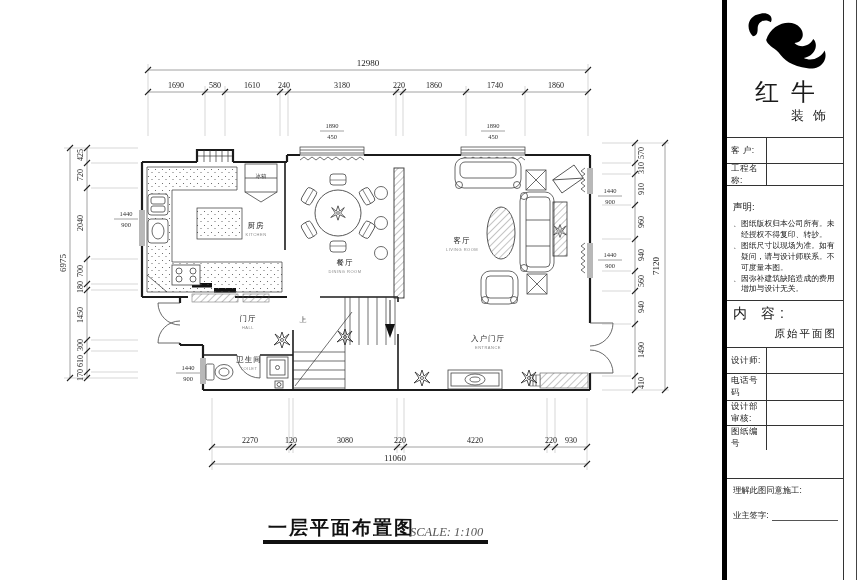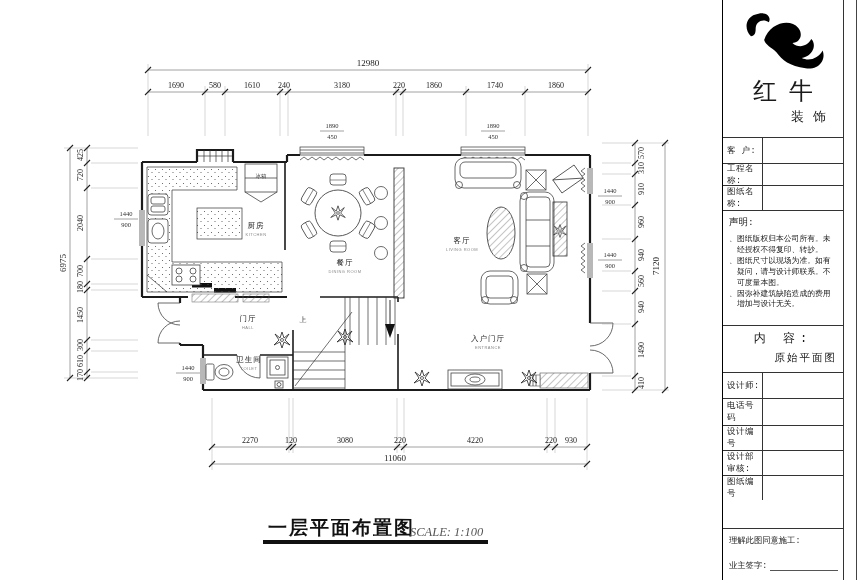--- a/index.html
+++ b/index.html
@@ -22,38 +22,38 @@
                 text-anchor:middle;letter-spacing:1px;}
   svg text.sub{font-family:"Liberation Sans",sans-serif;font-size:4px;fill:#888;
                text-anchor:middle;letter-spacing:.5px;}
   svg text.small{font-family:"DejaVu Sans",sans-serif;font-size:5.5px;fill:#333;text-anchor:middle;}
   svg text.up{font-family:"DejaVu Sans",sans-serif;font-size:7px;fill:#222;text-anchor:middle;}
   svg text.ttl{font-family:"DejaVu Sans",sans-serif;font-size:19px;fill:#111;
                letter-spacing:2px;font-weight:bold;}
   svg text.scl{font-size:12.5px;fill:#555;font-style:italic;}
   
   .titleblock{position:absolute;left:722px;top:0;width:122px;height:580px;
-      border-left:1px solid #000000;border-right:1px solid #333;box-sizing:border-box;
-      font-family:Liberation Mono, monospace;}
+      border-left:5px solid #000000;border-right:1px solid #333;box-sizing:border-box;
+      font-family:Liberation Sans, sans-serif;}
   .page-edge{position:absolute;left:856px;top:0;width:1px;height:580px;background:#444;}
   .tb-sec{box-sizing:border-box;border-top:1px solid #333;position:relative;}
   .tb-logo{height:137px;border-top:none;text-align:center;}
   .brand1{font-size:24px;letter-spacing:12px;padding-left:12px;line-height:1;margin-top:2px;}
   .brand2{font-size:13px;letter-spacing:9px;text-align:right;padding-right:8px;margin-top:3px;}
   .tb-row{display:flex;align-items:center;}
   .tb-row .lab{width:40px;flex:0 0 40px;border-right:1px solid #333;align-self:stretch;
       display:flex;align-items:center;padding-left:4px;box-sizing:border-box;
       font-size:8.5px;letter-spacing:.5px;}
-  .tb-state{height:115px;padding:5px 5px 0 6px;box-sizing:border-box;}
+  .tb-state{height:115px;padding:15px 5px 0 6px;box-sizing:border-box;}
   .tb-state .head{font-size:9.5px;margin-bottom:5px;}
   .tb-state ul{margin:0;padding:0;list-style:none;}
   .tb-state li{font-size:7.8px;line-height:1.4;color:#222;display:flex;}
   .tb-state li .mk{flex:0 0 8px;}
   .tb-content{height:47px;box-sizing:border-box;padding:4px 6px 0 6px;}
-  .tb-content .head{font-size:12px;letter-spacing:5px;text-align:center;}
+  .tb-content .head{font-size:14px;letter-spacing:5px;}
   .tb-content .val{font-size:10.5px;letter-spacing:2px;text-align:right;margin-top:4px;}
   .tb-foot{height:55px;box-sizing:border-box;padding:6px 5px 0 6px;font-size:8.3px;margin-top:28px;}
   .tb-foot .sig{margin-top:14px;display:flex;align-items:flex-end;}
   .tb-foot .sigline{flex:1;border-bottom:1px solid #555;height:10px;margin-left:3px;}
 </style>
 </head>
 <body>
 
 <div class="sheet">
 
@@ -507,24 +507,20 @@
   </div>
 
   <div class="tb-sec tb-row" style="height:26px">
     <div class="lab">客  户:</div>
     <div></div>
   </div>
   <div class="tb-sec tb-row" style="height:22px">
     <div class="lab">工程名称:</div>
     <div></div>
   </div>
-  <div class="tb-sec tb-row" style="height:25px">
-    <div class="lab">图纸名称:</div>
-    <div></div>
-  </div>
 
   <div class="tb-sec tb-state">
     <div class="head">声明:</div>
     <ul>
       <li>
             <span class="mk">、</span>
             <span>图纸版权归本公司所有。未经授权不得复印、转抄。</span>
           </li>
       <li>
             <span class="mk">、</span>
@@ -544,24 +540,20 @@
 
   <div class="tb-sec tb-row" style="height:26px">
     <div class="lab">设计师:</div>
         <div></div>
   </div>
   <div class="tb-sec tb-row" style="height:27px">
     <div class="lab">电话号码</div>
         <div></div>
   </div>
   <div class="tb-sec tb-row" style="height:25px">
-    <div class="lab">设计编号</div>
-        <div></div>
-  </div>
-  <div class="tb-sec tb-row" style="height:25px">
     <div class="lab">设计部审核:</div>
         <div></div>
   </div>
   <div class="tb-sec tb-row" style="height:25px">
     <div class="lab">图纸编号</div>
         <div></div>
   </div>
 
   <div class="tb-sec tb-foot">
     <div>理解此图同意施工:</div>

